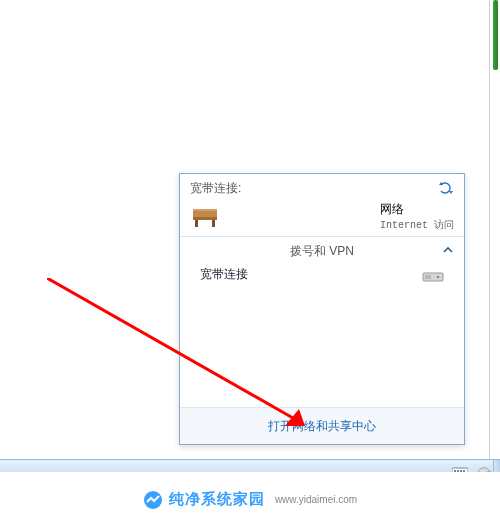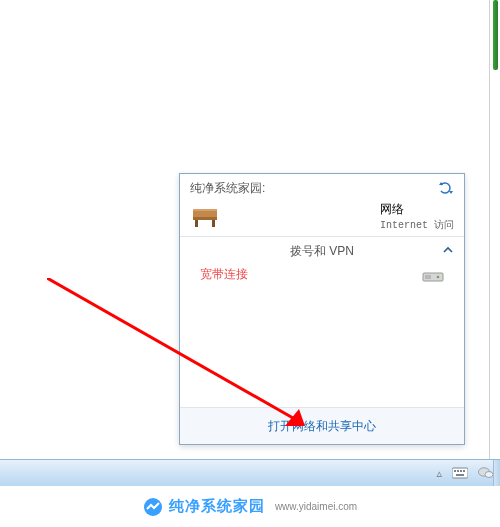--- a/index.html
+++ b/index.html
@@ -48,21 +48,21 @@
   }
   .show-desktop {
     position: absolute; right: 0; top: 0; bottom: 0; width: 6px;
     background: linear-gradient(to right, #d4e5f4, #b8d3ea);
     border-left: 1px solid #9bbedc;
   }
 
   
   .watermark {
     position: absolute;
-    left: 0; bottom: 0; width: 500px; height: 41px;
+    left: 0; bottom: 0; width: 500px; height: 55px;
     background: #ffffff;
     display: flex; align-items: center; justify-content: center;
     gap: 6px;
     color: #3aa0ff;
     font-size: 15px;
     font-weight: 600;
     letter-spacing: 1px;
   }
   .watermark .wm-small {
     font-size: 10px;
@@ -130,21 +130,21 @@
   .vpn-expand {
     position: absolute; top: 7px; right: 10px;
     width: 12px; height: 12px;
   }
 
   .vpn-item {
     display: flex; align-items: center; justify-content: space-between;
     padding: 6px 10px;
   }
   .vpn-item .name {
-    color: #ef4444;
+    color: #0f172a;
   }
   .vpn-item .modem {
     width: 22px; height: 16px;
   }
 
   .flyout-footer {
     border-top: 1px solid #e1e6ec;
     background: #f4f8fc;
     display: flex; align-items: center; justify-content: center;
     height: 36px;
@@ -174,21 +174,21 @@
 </head>
 <body>
 
 <div class="desktop"></div>
 
 <div class="sliver"></div>
 
 <div class="flyout">
 
   <div class="section">
-    <span class="section-title">纯净系统家园:</span>
+    <span class="section-title">宽带连接:</span>
 
     <div class="refresh">
       <svg viewBox="0 0 16 16">
         <path d="M3 5 A5 5 0 1 1 3 11" fill="none" stroke="#2f74c0" stroke-width="1.5"></path>
         <polygon points="1,5 5,5 3,2" fill="#2f74c0"></polygon>
         <polygon points="11,11 15,11 13,14" fill="#2f74c0"></polygon>
       </svg>
     </div>
 
     <div class="conn-row">

